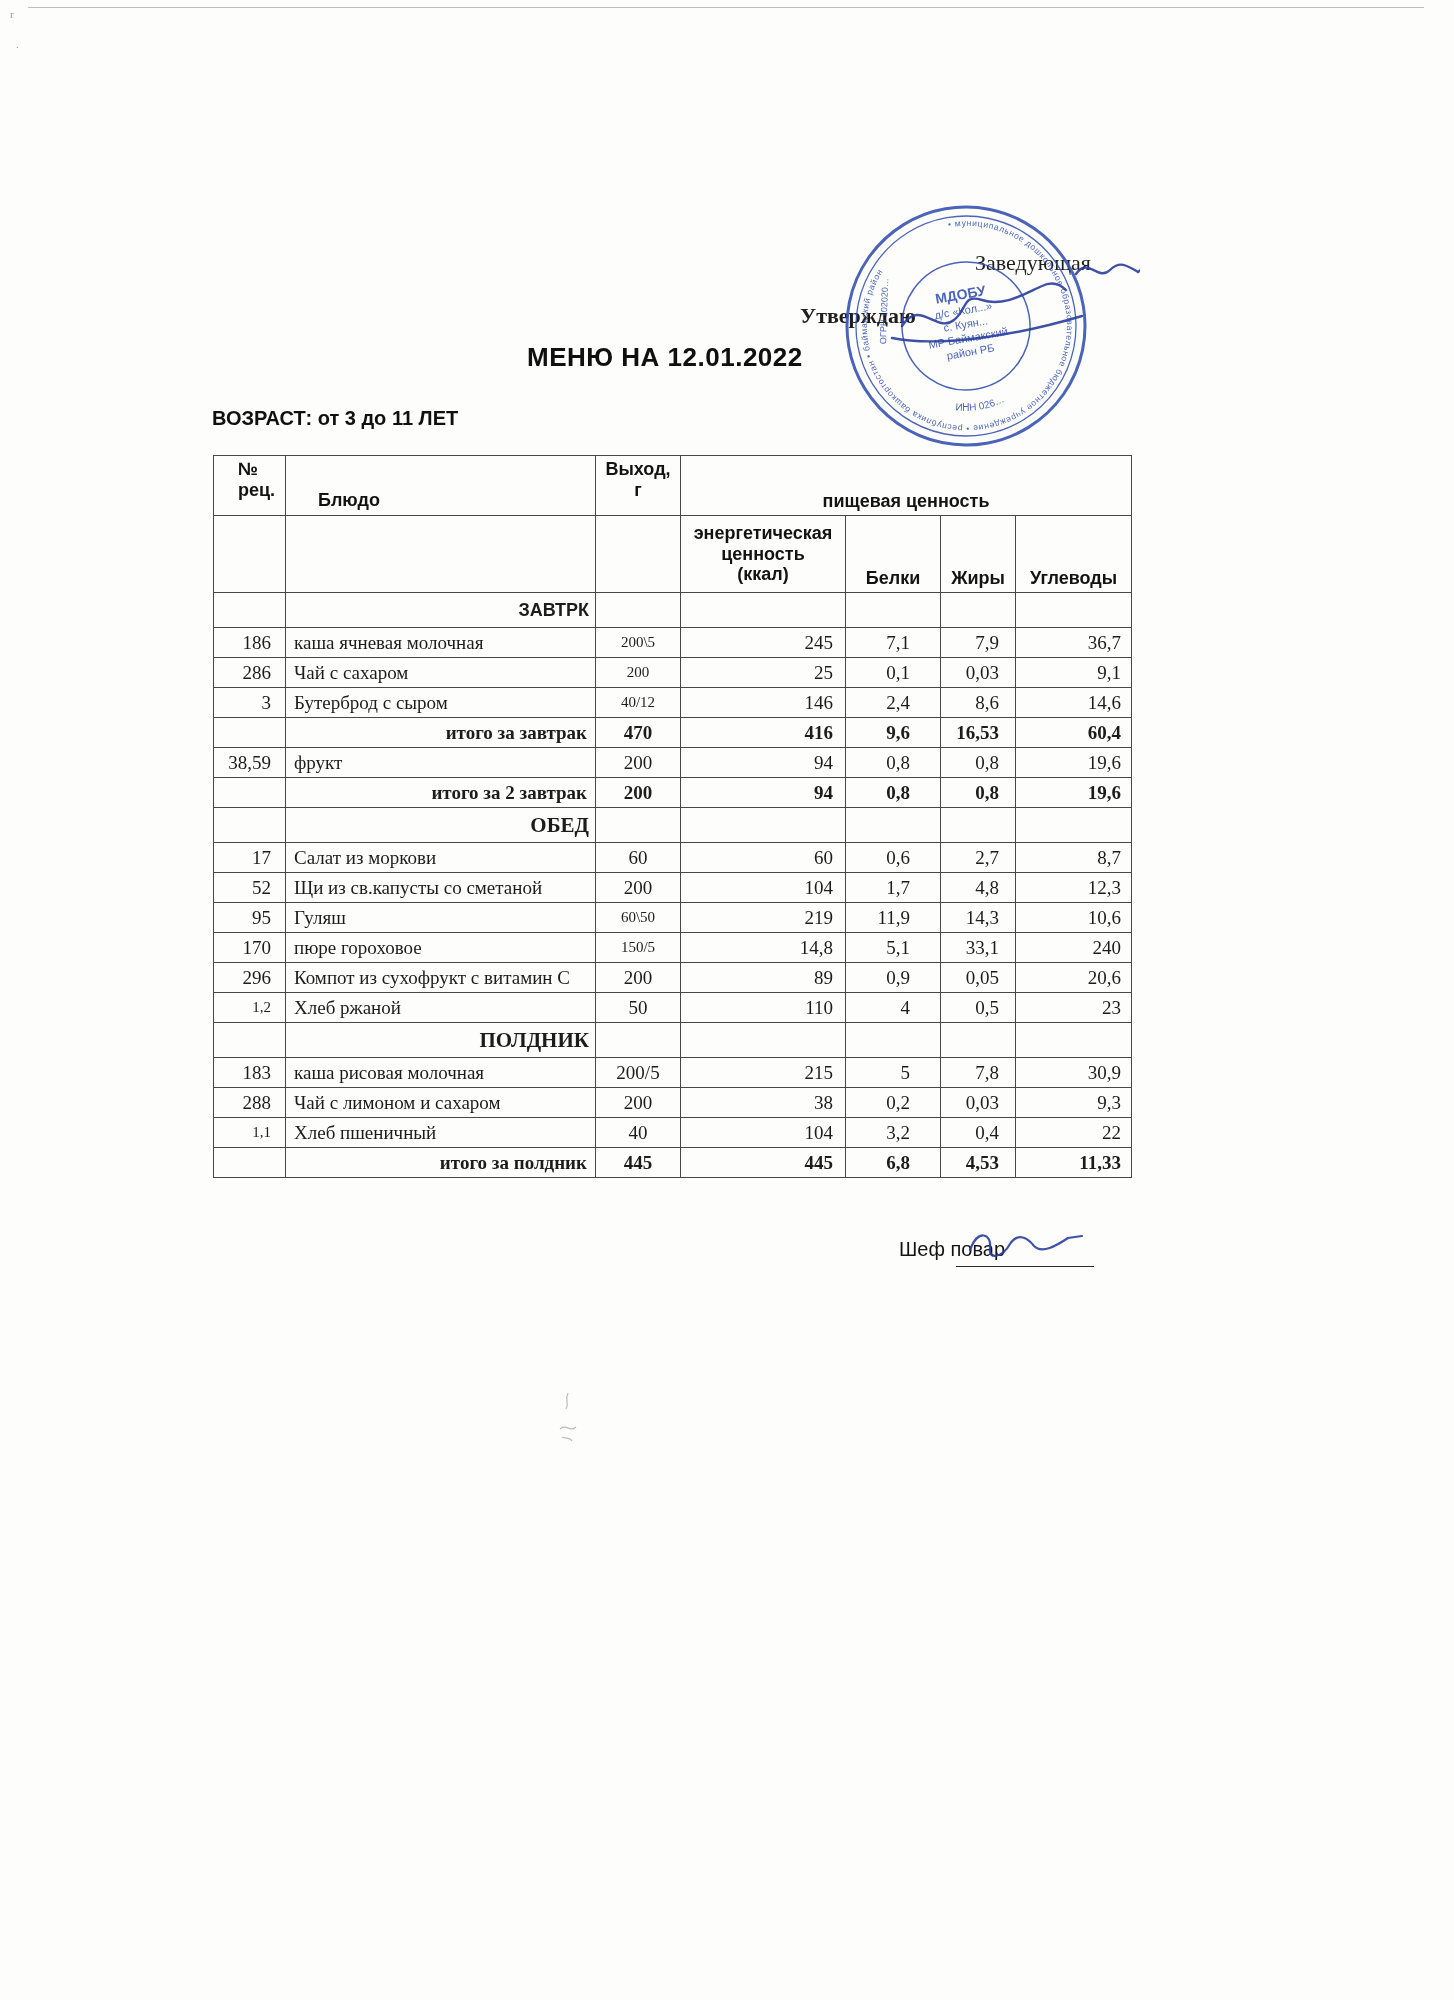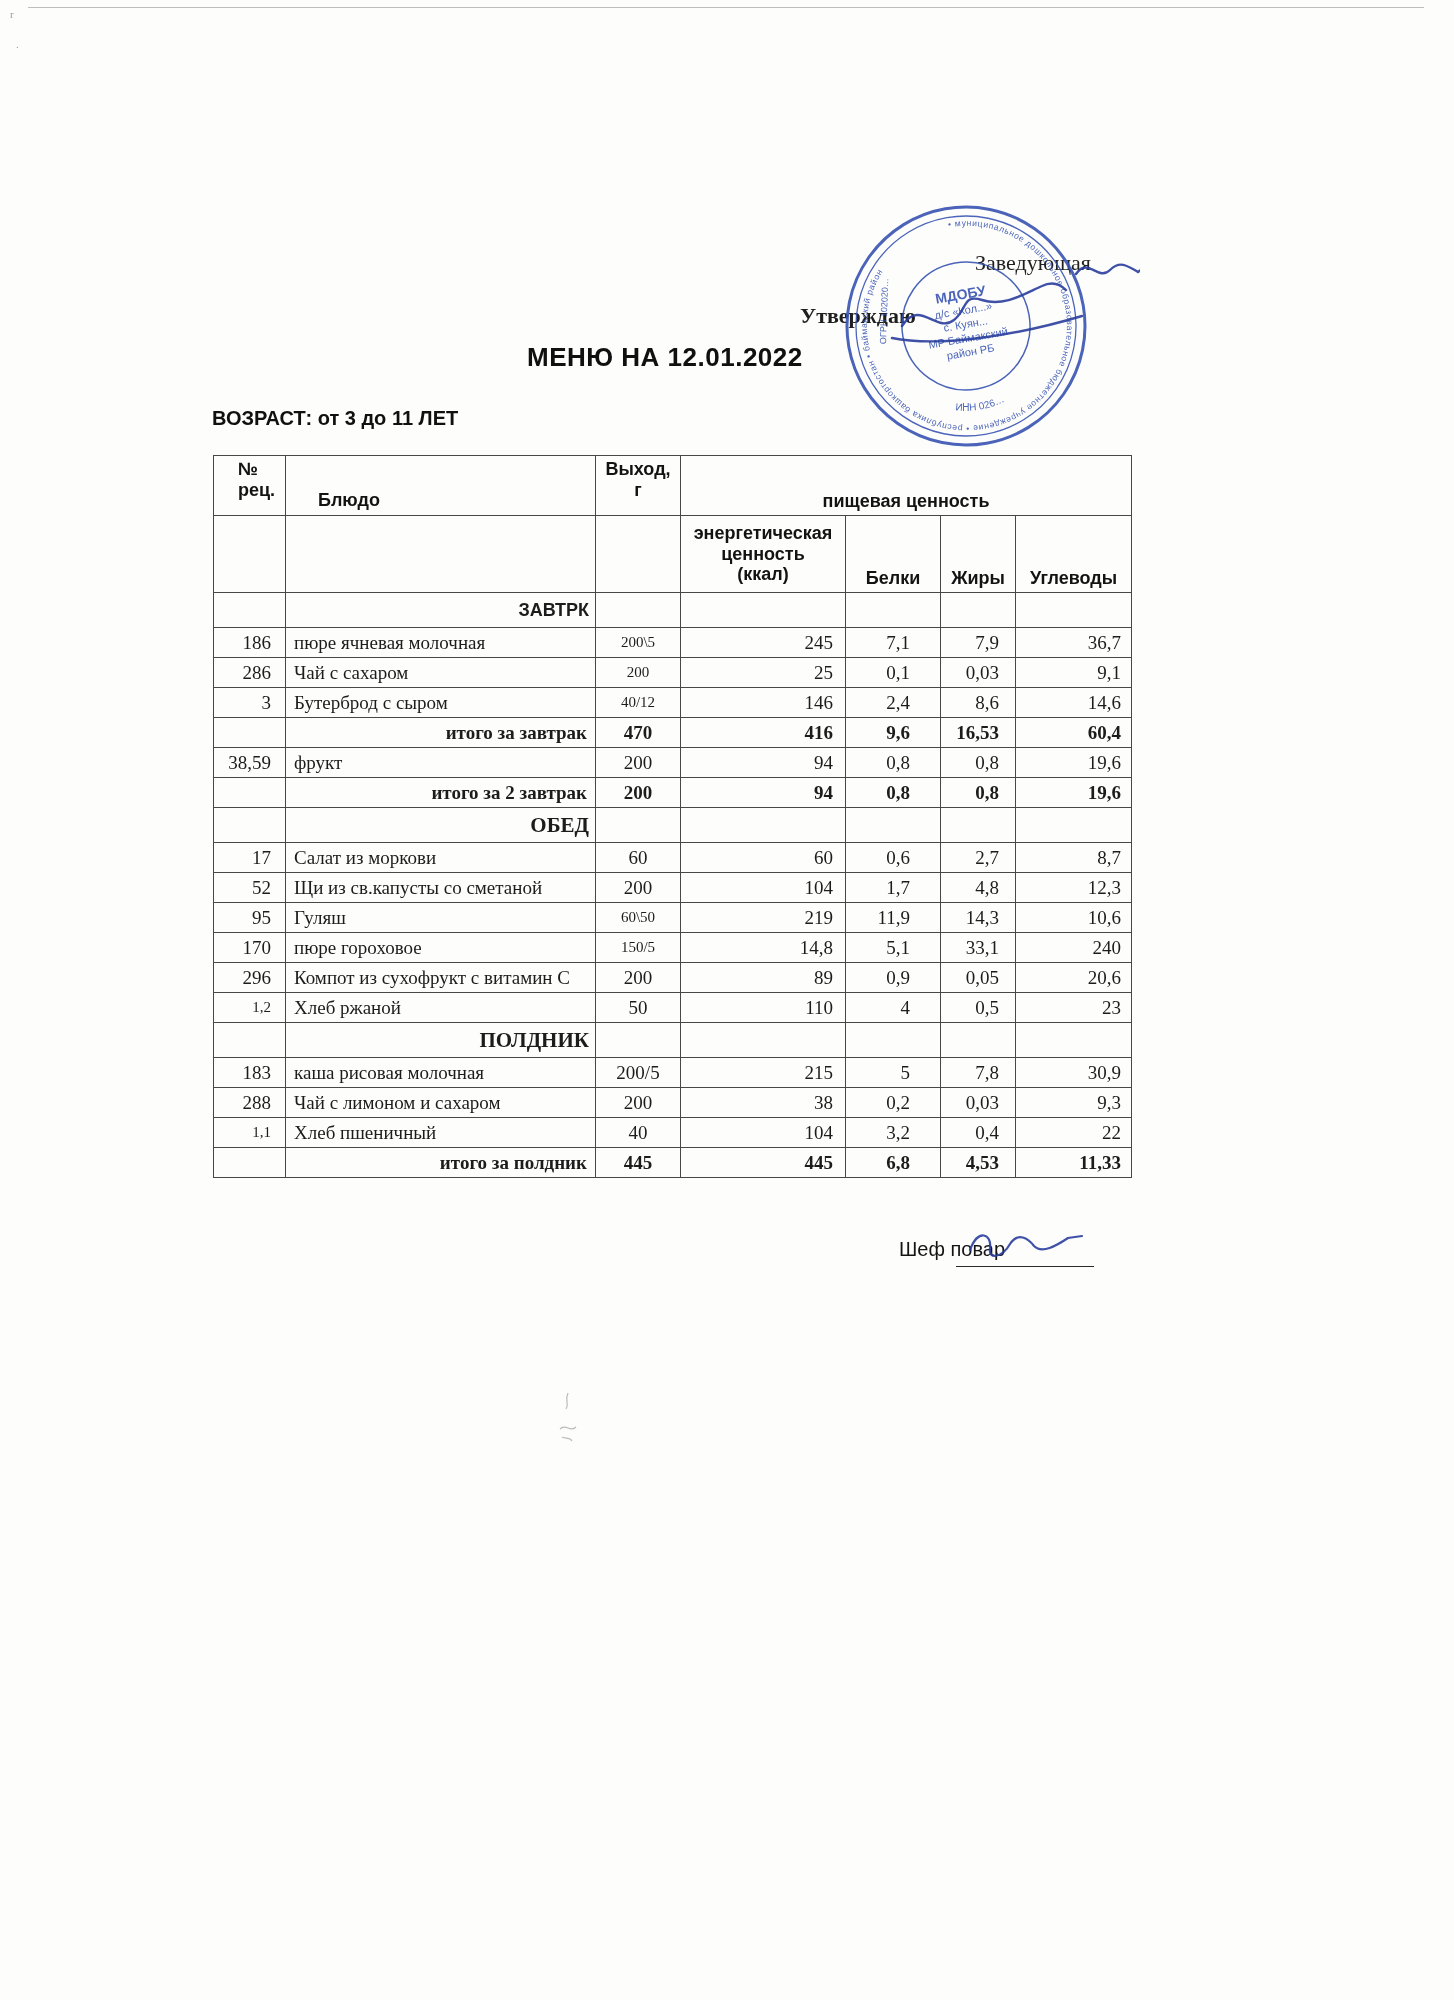--- a/index.html
+++ b/index.html
@@ -150,21 +150,21 @@
           <td class="c-num"></td>
           <td class="sec-label small-sec">ЗАВТРК</td>
           <td class="c-out"></td>
           <td class="c-kcal"></td>
           <td class="c-p"></td>
           <td class="c-f"></td>
           <td class="c-c"></td>
         </tr>
         <tr class="row-dish">
           <td class="c-num">186</td>
-          <td class="c-dish">пюре ячневая молочная</td>
+          <td class="c-dish">каша ячневая молочная</td>
           <td class="c-out small-val">200\5</td>
           <td class="c-kcal">245</td>
           <td class="c-p">7,1</td>
           <td class="c-f">7,9</td>
           <td class="c-c">36,7</td>
         </tr>
         <tr class="row-dish">
           <td class="c-num">286</td>
           <td class="c-dish">Чай с сахаром</td>
           <td class="c-out small-val">200</td>

